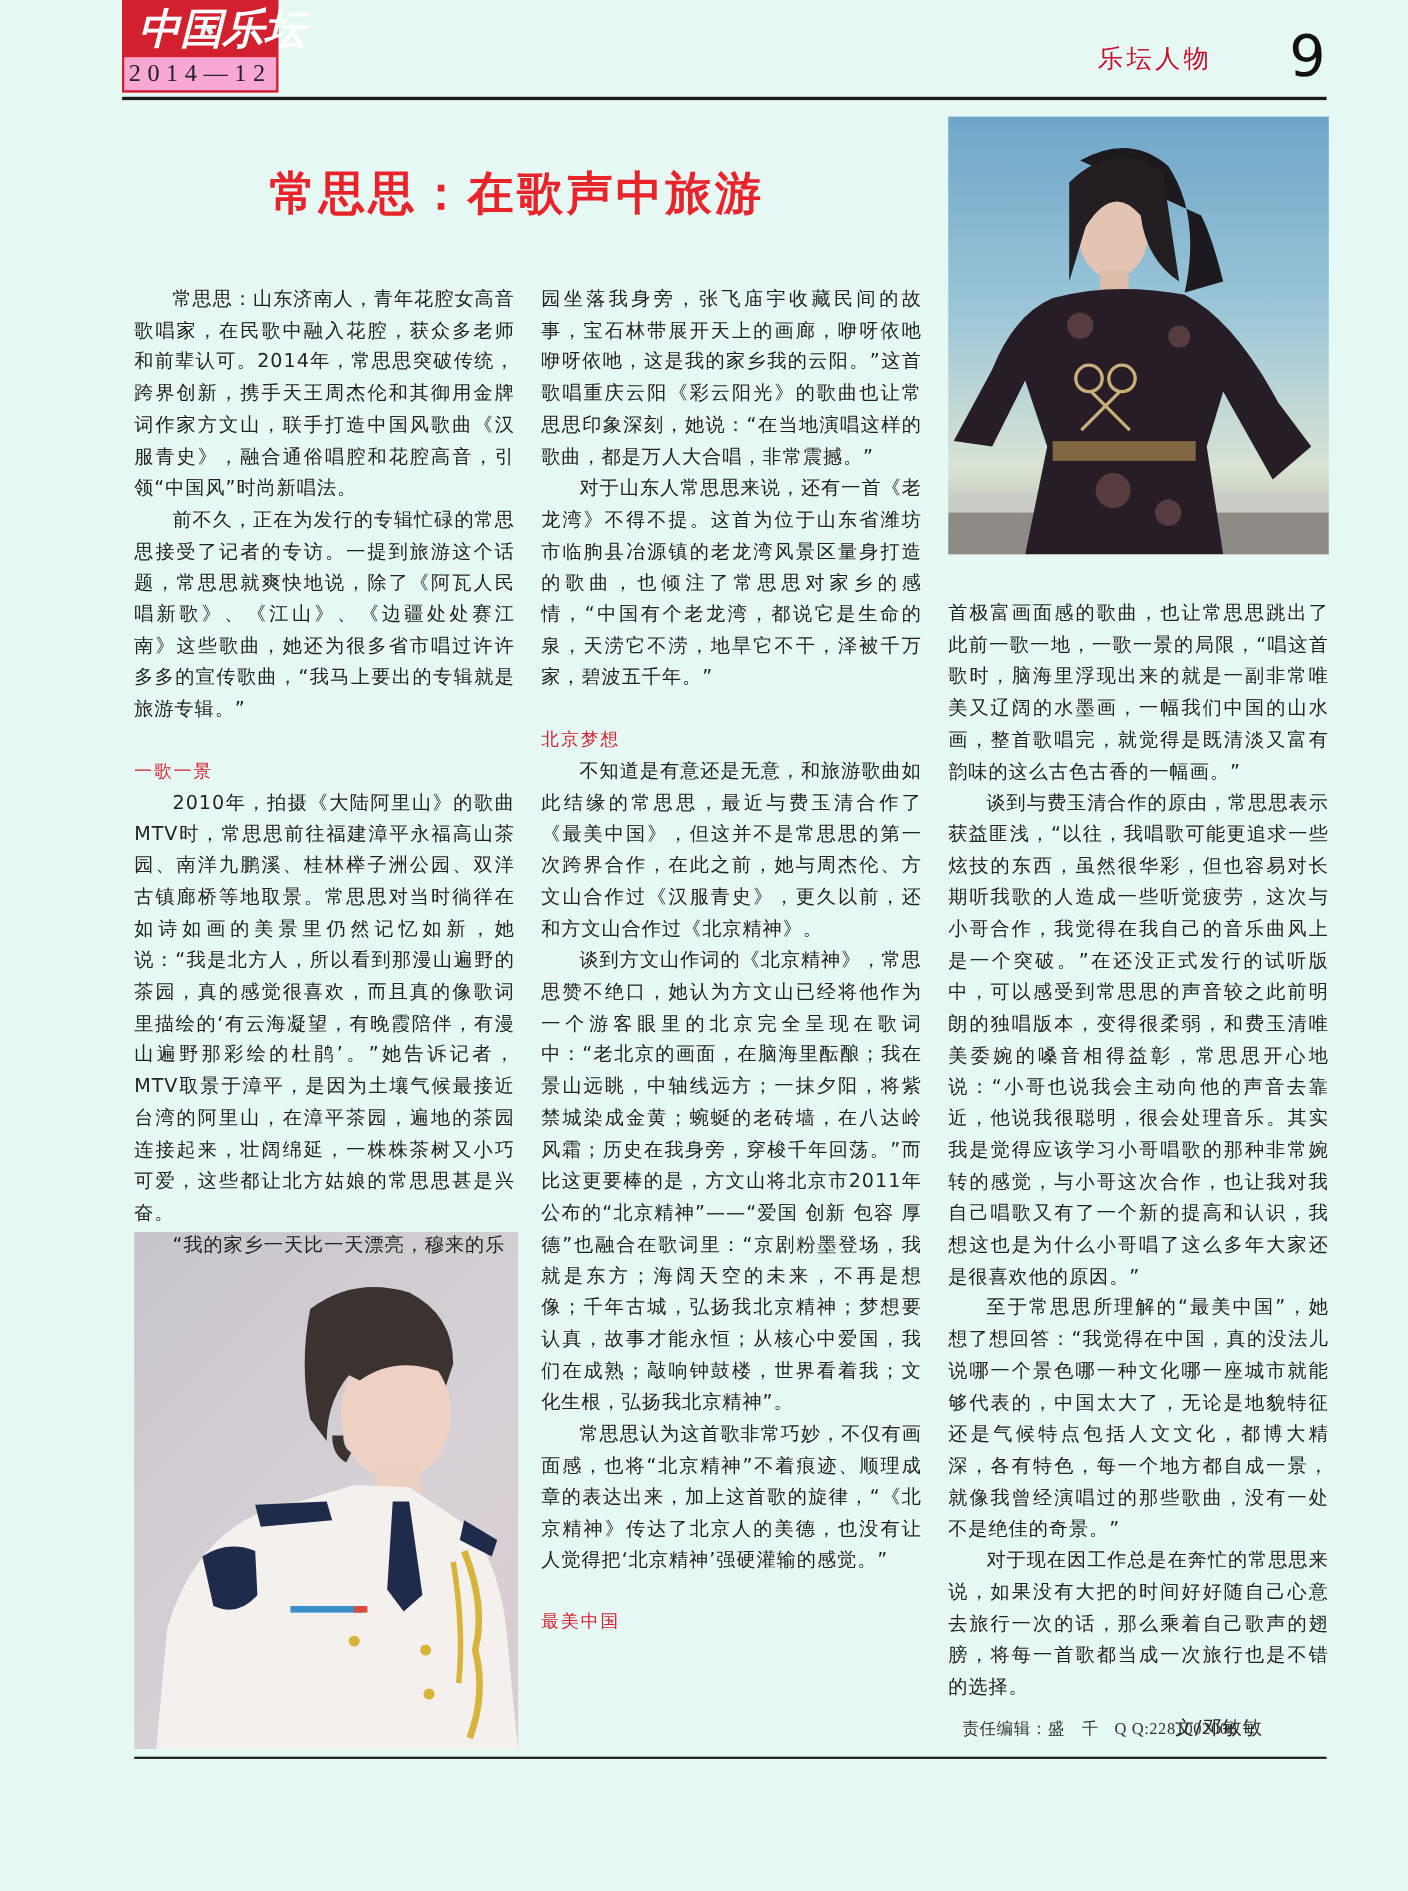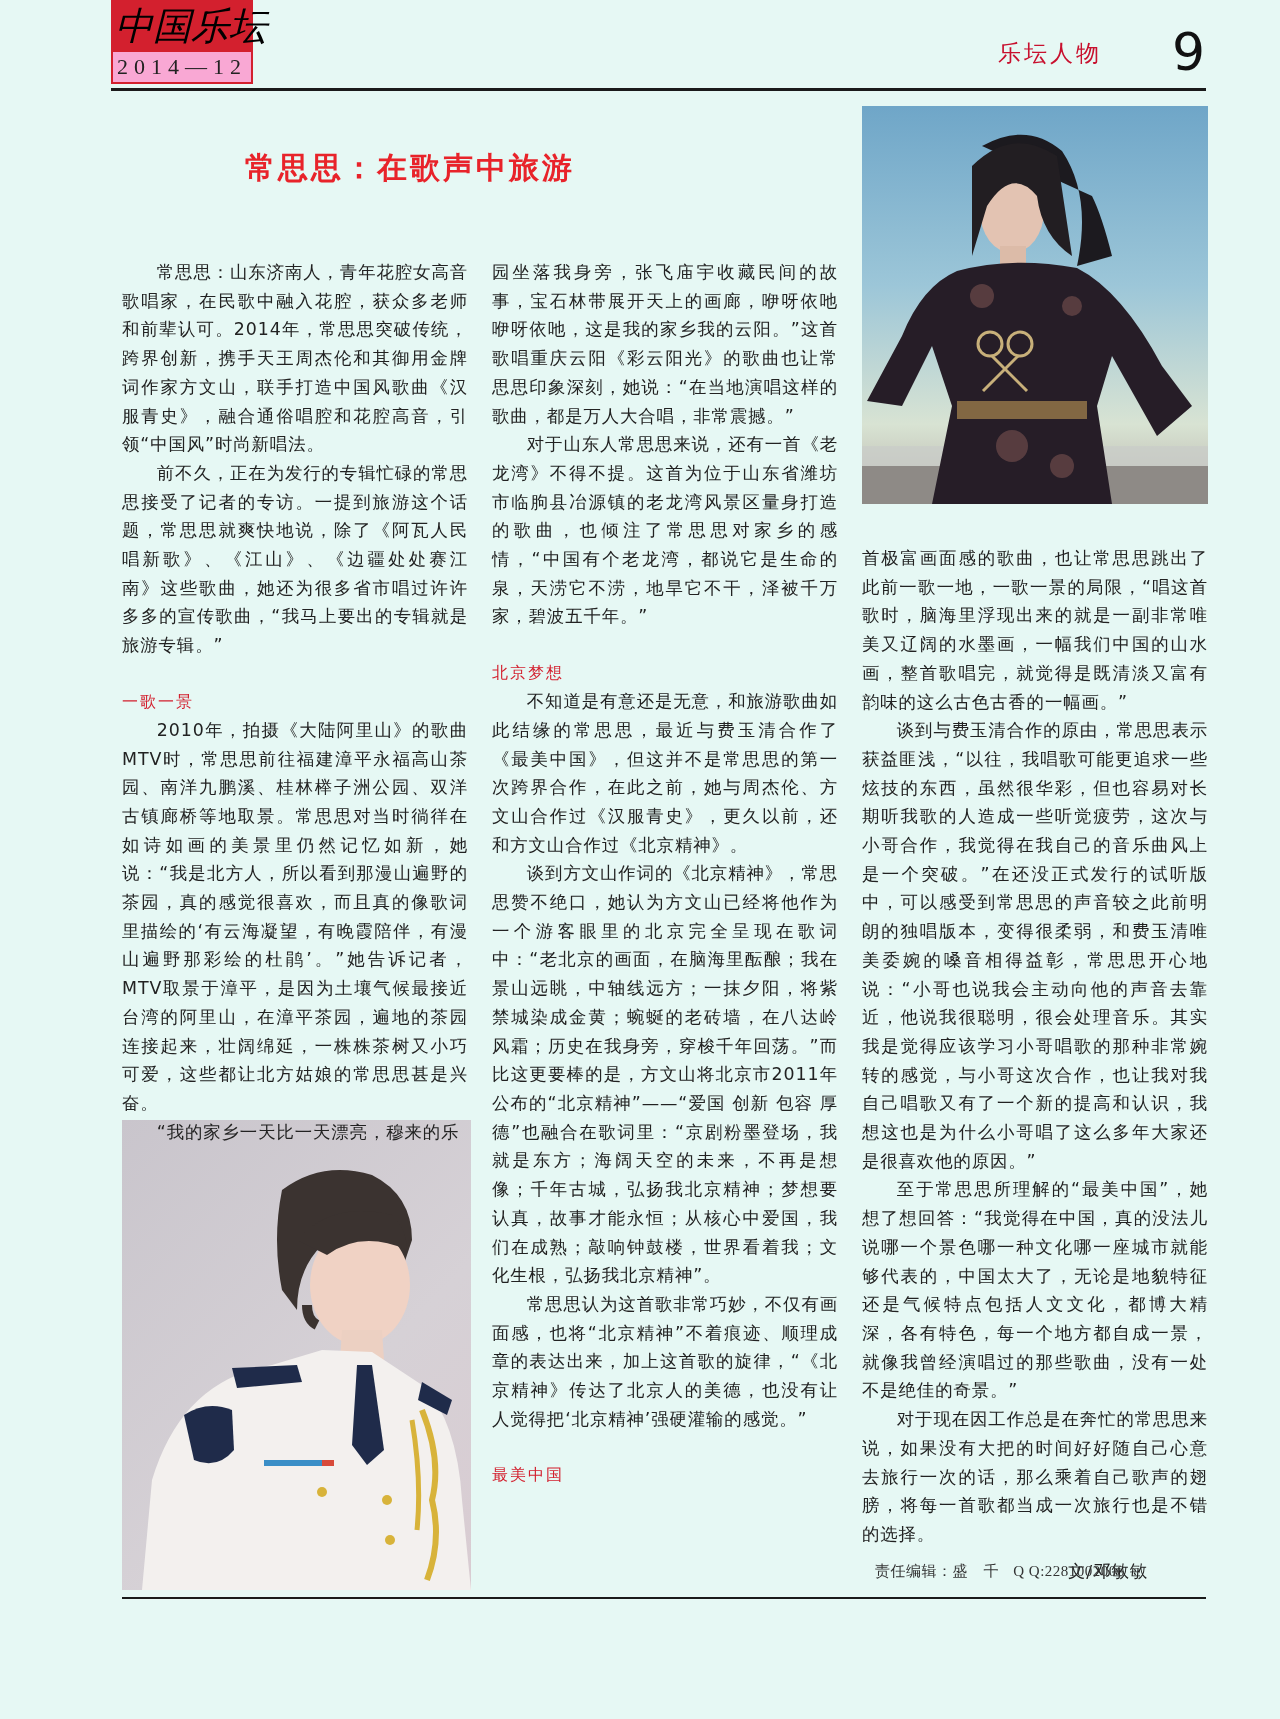--- a/index.html
+++ b/index.html
@@ -1,28 +1,28 @@
 <!DOCTYPE html>
 <html><head>
   <meta charset="utf-8">
   <style>
     * { margin:0; padding:0; box-sizing:border-box; }
     html, body { width:1280px; height:1719px; background:#e6f8f4; overflow:hidden; }
     body { position:relative; font-family:"DejaVu Sans","Liberation Sans",sans-serif; color:#1f1f1f; }
 
     
     .logo { position:absolute; left:111px; top:0; width:142px; height:84px; border:2px solid #d3202e; background:#d3202e; }
-    .logo-title { display:block; height:50px; line-height:48px; color:#000000; font-family:"DejaVu Serif","Liberation Serif",serif; font-size:38px; font-style:italic; font-weight:normal; letter-spacing:0px; padding-left:2px; white-space:nowrap; }
+    .logo-title { display:block; height:50px; line-height:48px; color:#ffffff; font-family:"DejaVu Serif","Liberation Serif",serif; font-size:38px; font-style:italic; font-weight:bold; letter-spacing:0px; padding-left:2px; white-space:nowrap;margin-left:11px; }
     .logo-date { display:block; height:30px; background:#f9a8d4; color:#222; font-family:Liberation Serif, serif; font-size:22px; line-height:30px; letter-spacing:6px; padding-left:4px; white-space:nowrap; }
     .header-rule { position:absolute; left:111px; top:88px; width:1095px; height:3px; background:#1a1a1a; }
     .section-label { position:absolute; left:998px; top:38px; font-family:"DejaVu Serif","Liberation Serif",serif; color:#c8102e; font-size:23px; letter-spacing:3px; white-space:nowrap; }
     .page-num { position:absolute; left:1172px; top:22px; font-family:"DejaVu Sans","Liberation Sans",sans-serif; color:#111; font-size:52px; }
 
     
-    .headline { position:absolute; left:245px; top:148px; font-family:"DejaVu Sans","Liberation Sans",sans-serif; font-weight:bold; color:#e8232a; font-size:30px; letter-spacing:3px; white-space:nowrap; }
+    .headline { position:absolute; left:245px; top:148px; font-family:"DejaVu Sans","Liberation Sans",sans-serif; font-weight:bold; color:#e8232a; font-size:42px; letter-spacing:3px; white-space:nowrap; }
 
     
     .col { position:absolute; font-size:17.4px; line-height:28.7px; letter-spacing:0.9px; text-align:justify; color:#222; }
     .col p { text-indent:2em; }
     .col p.noindent { text-indent:0; }
     .col-1 { left:122px; top:258px; width:346px; }
     .col-2 { left:492px; top:258px; width:346px; }
     .col-3 { left:862px; top:544px; width:346px; }
     .subhead { text-align:left; text-indent:0 !important; font-family:Liberation Sans, sans-serif; color:#d3202e; font-size:16px; letter-spacing:2px; line-height:28px; }
     .spacer { height:28px; }

